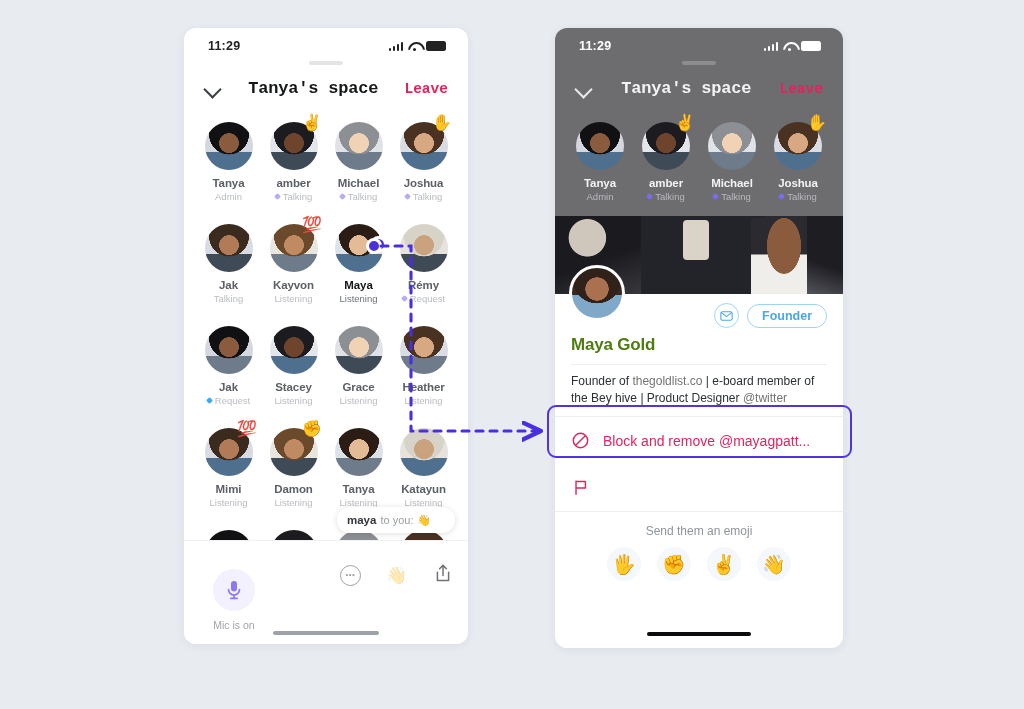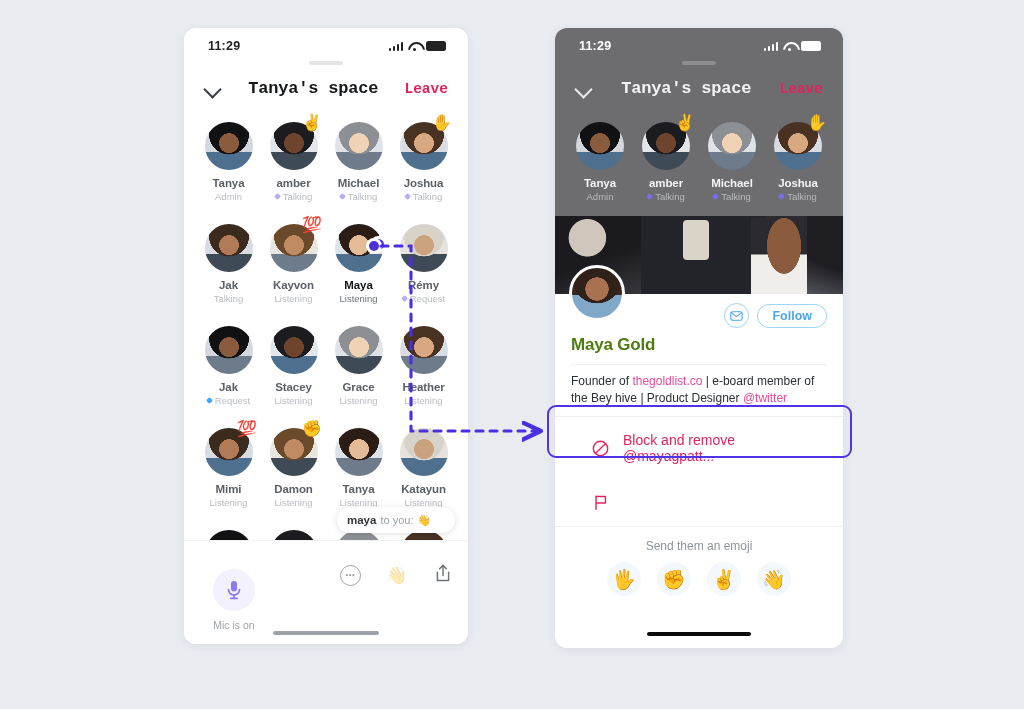--- a/index.html
+++ b/index.html
@@ -132,24 +132,24 @@
              border:3.5px solid #fff; overflow:hidden; background:#caa; }
   .prof-actions { display:flex; justify-content:flex-end; align-items:center; gap:8px; padding-top:9px; }
   .mail-btn { width:25px;height:25px;border-radius:50%;border:1.3px solid #9fd4f5;
               display:flex;align-items:center;justify-content:center; }
   .follow-btn { border:1.3px solid #9fd4f5; border-radius:14px; padding:4px 14px;
                 font-size:12.5px; font-weight:bold; color:#4aa8e8; }
   .prof-name { margin-top:7px; font-size:17px; font-weight:bold; color:#4d7c0f; letter-spacing:-.2px; }
   .prof-handle { margin-top:1px; font-size:12.5px; color:#8a9098; }
   .prof-bio { margin-top:9px; font-size:12px; line-height:1.42; color:#2b3036;
               border-top:1px solid #eceef0; padding-top:8px; padding-bottom:9px; }
-  .prof-bio a { color:#ec4899; text-decoration:none; }
+  .prof-bio a { color:#737373; text-decoration:none; }
 
   .menu { border-top:1px solid #eceef0; }
-  .mrow { display:flex; align-items:center; gap:13px; padding: 15px 36px; font-size:14px; }
+  .mrow { display:flex; align-items:center; gap:13px; padding: 15px 16px; font-size:14px; }
   .mrow.first { color:#15181c; padding: 16px 20px; }
   .mrow.danger { color:#e0245e; }
   .mrow .ic { width:19px; display:flex; justify-content:center; flex:0 0 19px; }
 
   .emoji-sec { border-top:1px solid #eceef0; padding: 12px 0 10px; text-align:center; }
   .emoji-title { font-size:12px; color:#8e949b; }
   .emoji-row { display:flex; justify-content:center; gap:16px; margin-top:9px; }
   .emoji-btn { width:34px;height:34px;border-radius:50%; background:#f4f8fc;
                display:flex;align-items:center;justify-content:center; font-size:19px; }
 
@@ -580,21 +580,21 @@
              radial-gradient(circle at 50% 22%, #30211b 0 52%, transparent 53%),
              linear-gradient(180deg,#3a2720 0 54%, #7fa8c9 55% 100%);"></div>
 
       <div class="prof-actions">
         <span class="mail-btn">
           <svg width="13" height="10" viewBox="0 0 14 11" aria-hidden="true">
             <rect x="0.8" y="0.8" width="12.4" height="9.4" rx="2" fill="none" stroke="#4aa8e8" stroke-width="1.2"></rect>
             <path d="M1.4 1.8 L7 6.2 L12.6 1.8" fill="none" stroke="#4aa8e8" stroke-width="1.2" stroke-linecap="round"></path>
           </svg>
         </span>
-        <span class="follow-btn">Follow</span>
+        <span class="follow-btn">Founder</span>
       </div>
 
       <div class="prof-name">Maya Gold</div>
 
       <div class="prof-bio">
         <span>Founder of </span><a href="#">thegoldlist.co</a><span> | e-board member of the Bey hive | Product Designer </span><a href="#">@twitter</a>
       </div>
     </div>
 
     <div class="menu" id="right-menu">

